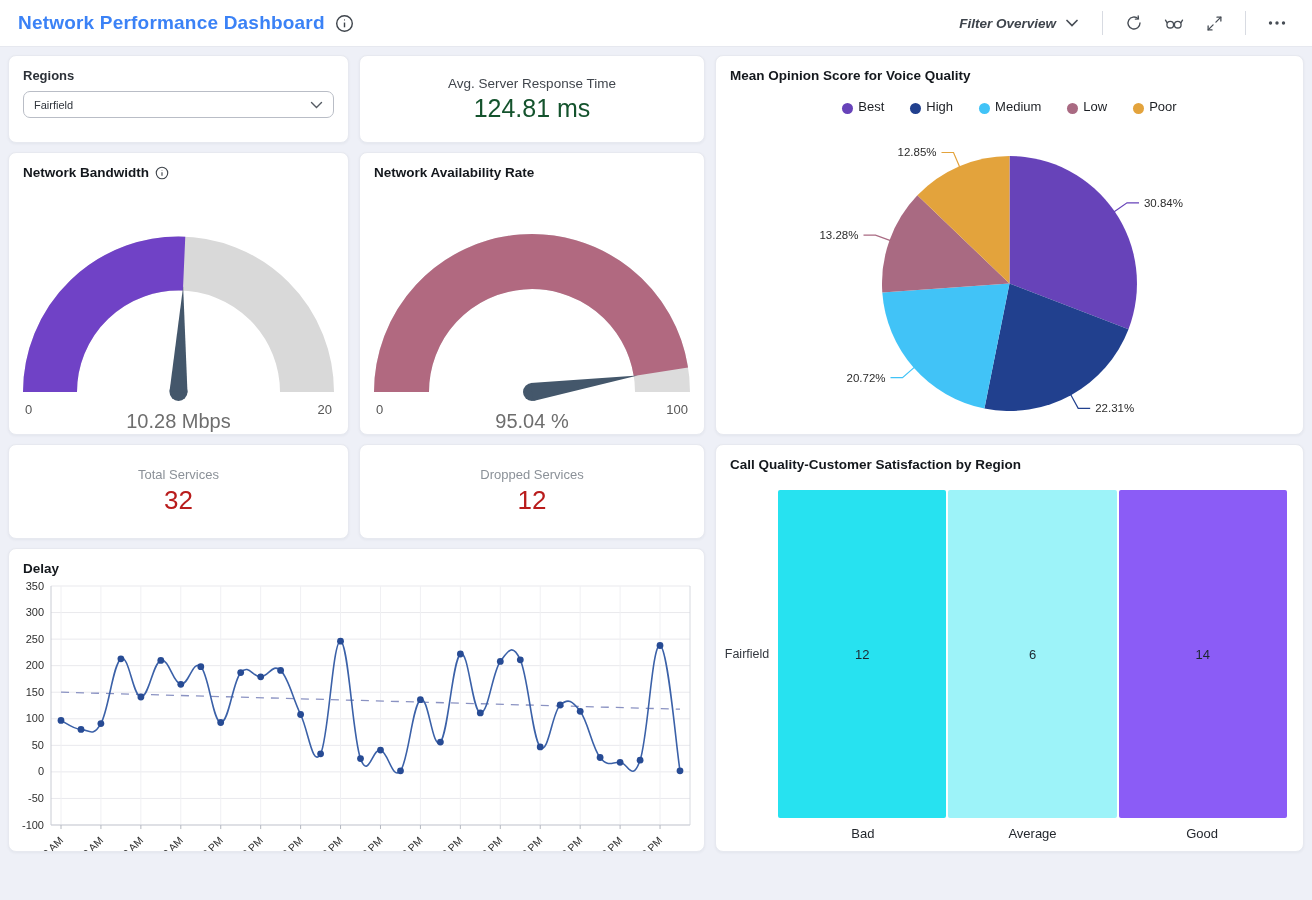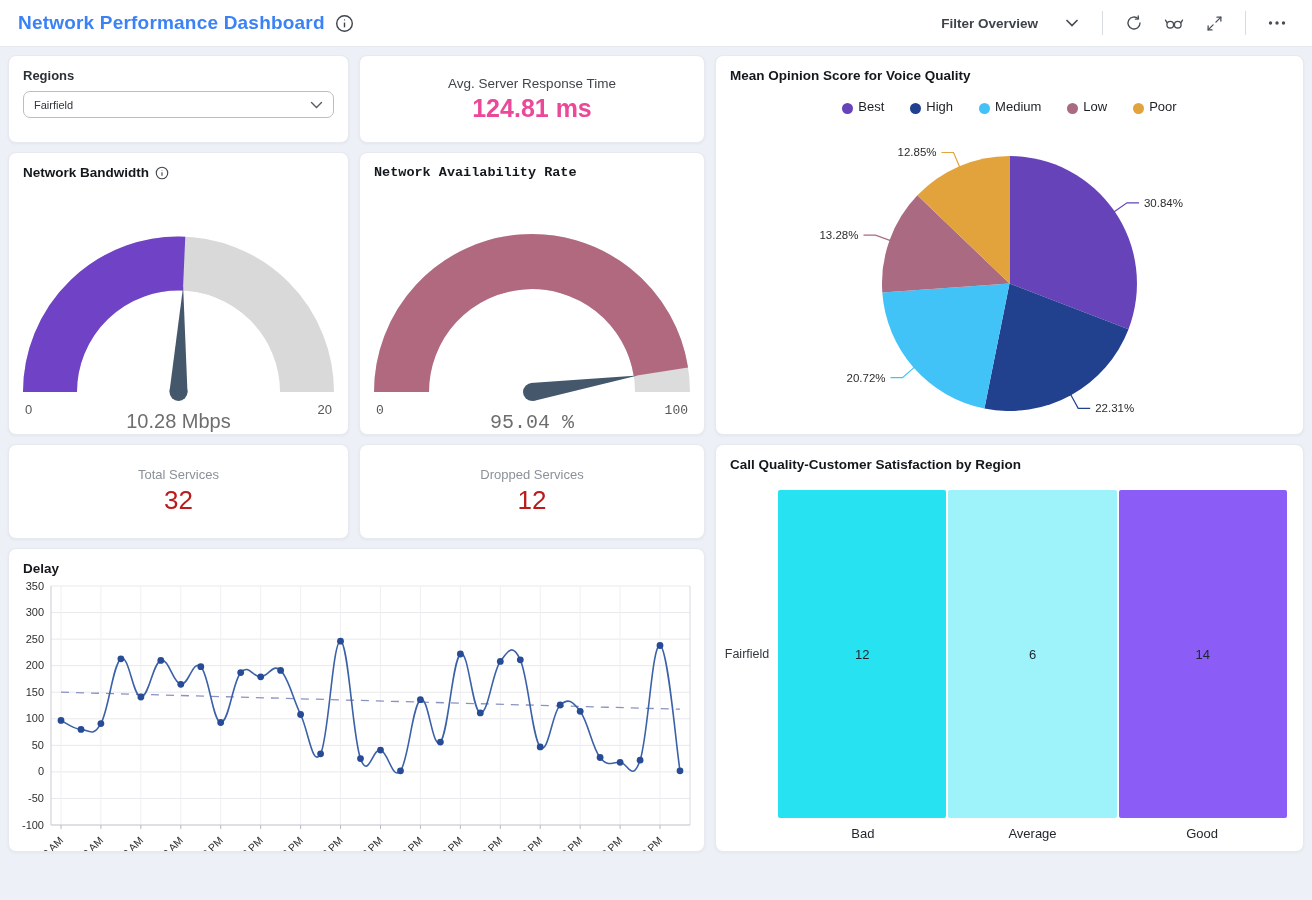--- a/index.html
+++ b/index.html
@@ -3,50 +3,50 @@
 <meta charset="utf-8">
 <style>
   * { margin:0; padding:0; box-sizing:border-box; }
   html,body { width:1312px; height:900px; font-family:"Liberation Sans", sans-serif; background:#eef0f7; overflow:hidden; }
 
   
   .topbar { height:47px; background:#fff; border-bottom:1px solid #e6e8ef; display:flex; align-items:center; padding:0 18px; }
   .topbar h1 { font-size:19px; font-weight:700; color:#3b82f6; letter-spacing:.2px; }
   .info-ic { margin-left:10px; display:inline-flex; color:#3f454c; }
   .topbar-right { margin-left:auto; display:flex; align-items:center; gap:6px; }
-  .filter-btn { display:flex; align-items:center; gap:28px; font-size:13.5px; font-weight:600; color:#3d434b; padding:6px 10px; border-radius:6px; cursor:pointer; }
+  .filter-btn { display:flex; align-items:center; gap:10px; font-size:13.5px; font-weight:600; color:#3d434b; padding:6px 10px; border-radius:6px; cursor:pointer;font-style:italic; }
   .vdiv { width:1px; height:24px; background:#d8dbe2; margin:0 8px; }
   .icon-btn { width:34px; height:30px; display:flex; align-items:center; justify-content:center; color:#474d55; border-radius:6px; cursor:pointer; }
   .icon-btn svg { display:block; }
 
   
   .main { display:grid; grid-template-columns:341px 346px 1fr; grid-template-rows:88px 283px 95px 1fr; gap:9px 10px; padding:8px; height:813px; }
   .panel { background:#fff; border:1px solid #e7e9f0; border-radius:8px; box-shadow:0 1px 3px rgba(25,30,50,.05); overflow:hidden; display:flex; flex-direction:column; }
   .panel-title { font-size:13.5px; font-weight:700; color:#14181d; padding:12px 14px 0; display:flex; align-items:center; gap:6px; flex:0 0 auto; }
 
   #p-regions   { grid-column:1; grid-row:1; padding:12px 14px; display:block; }
   #p-response  { grid-column:2; grid-row:1; align-items:center; justify-content:center; }
   #p-pie       { grid-column:3; grid-row:1 / span 2; }
   #p-bandwidth { grid-column:1; grid-row:2; }
-  #p-avail     { grid-column:2; grid-row:2;font-family:Liberation Mono, monospace; }
+  #p-avail     { grid-column:2; grid-row:2; }
   #p-total     { grid-column:1; grid-row:3; align-items:center; justify-content:center; }
   #p-dropped   { grid-column:2; grid-row:3; align-items:center; justify-content:center; }
   #p-heatmap   { grid-column:3; grid-row:3 / span 2; }
   #p-delay     { grid-column:1 / span 2; grid-row:4; }
 
   
   .field-label { font-size:13px; font-weight:600; color:#2c3138; margin-bottom:8px; }
   .select-box { height:27px; border:1px solid #b9bdc6; border-radius:7px; display:flex; align-items:center; justify-content:space-between; padding:0 10px; font-size:11px; color:#30353c; cursor:pointer; background:#fff; }
   .select-box .chev { color:#555b63; }
 
   
   .stat-label { font-size:13px; color:#8b9198; margin-bottom:3px; text-align:center; }
   .stat-value { font-size:26px; font-weight:500; color:#b91c1c; text-align:center; }
   #p-response .stat-label { color:#41464d; font-size:13.5px; }
-  #p-response .stat-value { color:#ec4899; font-weight:700; font-size:25px; }
+  #p-response .stat-value { color:#14532d; font-weight:400; font-size:25px; }
 
   
   .chart-host { flex:1 1 auto; min-height:0; position:relative; }
   .chart-host svg { position:absolute; inset:0; }
 
   
   .legend-row { display:flex; justify-content:center; gap:26px; padding-top:16px; flex:0 0 auto; }
   .legend-item { display:flex; align-items:flex-end; gap:5px; font-size:13px; color:#1c1f24; }
   .legend-dot { width:11px; height:11px; border-radius:50%; }
 

